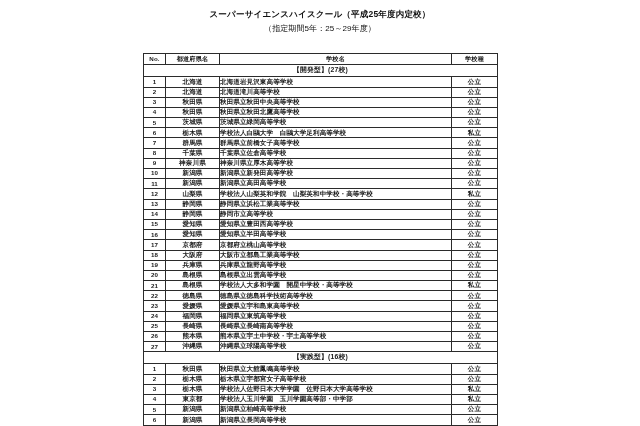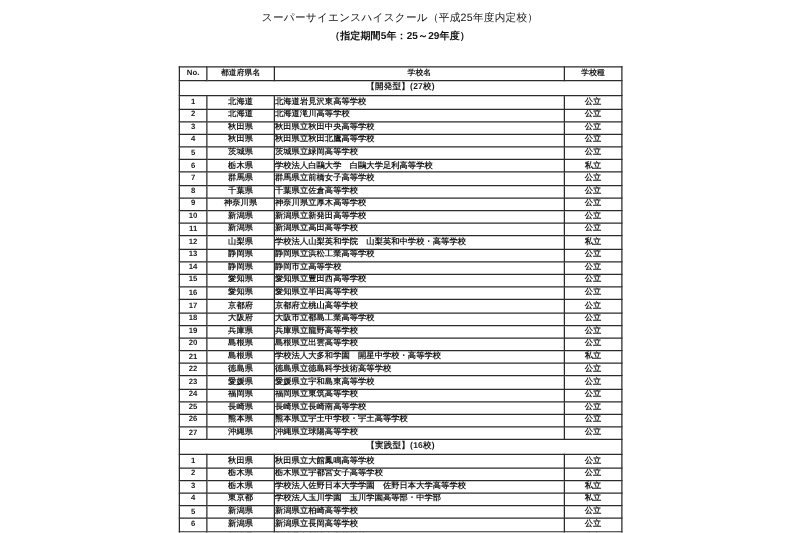--- a/index.html
+++ b/index.html
@@ -19,31 +19,31 @@
     position: relative;
     width: 640px;
     height: 426px;
     box-sizing: border-box;
     padding: 6px 0 0 0;
   }
 
   .doc-title {
     text-align: center;
     font-size: 8.5px;
-    font-weight: normal;
+    font-weight: bold;
     letter-spacing: 0.2px;
     line-height: 1.45;
     margin: 2px 0 0 0;
     color: #111;
   }
 
   .doc-subtitle {
     text-align: center;
     font-size: 8px;
-    font-weight: bold;
+    font-weight: normal;
     letter-spacing: 0.1px;
     line-height: 1.5;
     margin: 3px 0 18px 0;
     color: #111;
   }
 
   .table-wrap {
     width: 354px;
     margin: 0 auto;
   }

